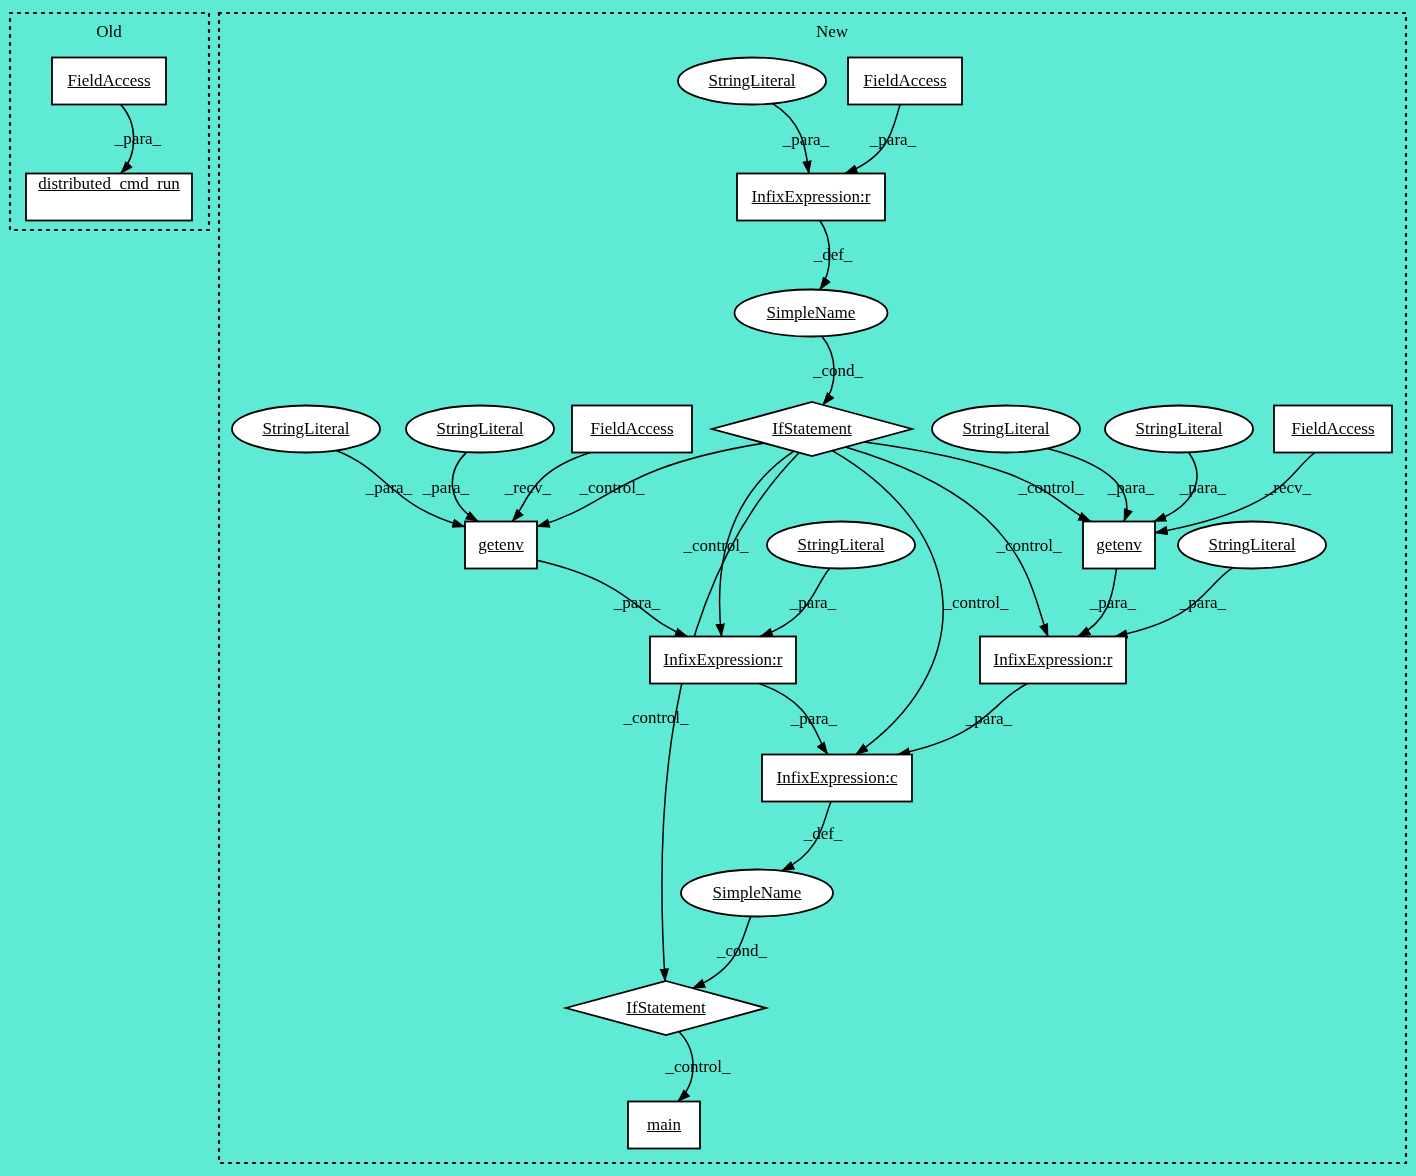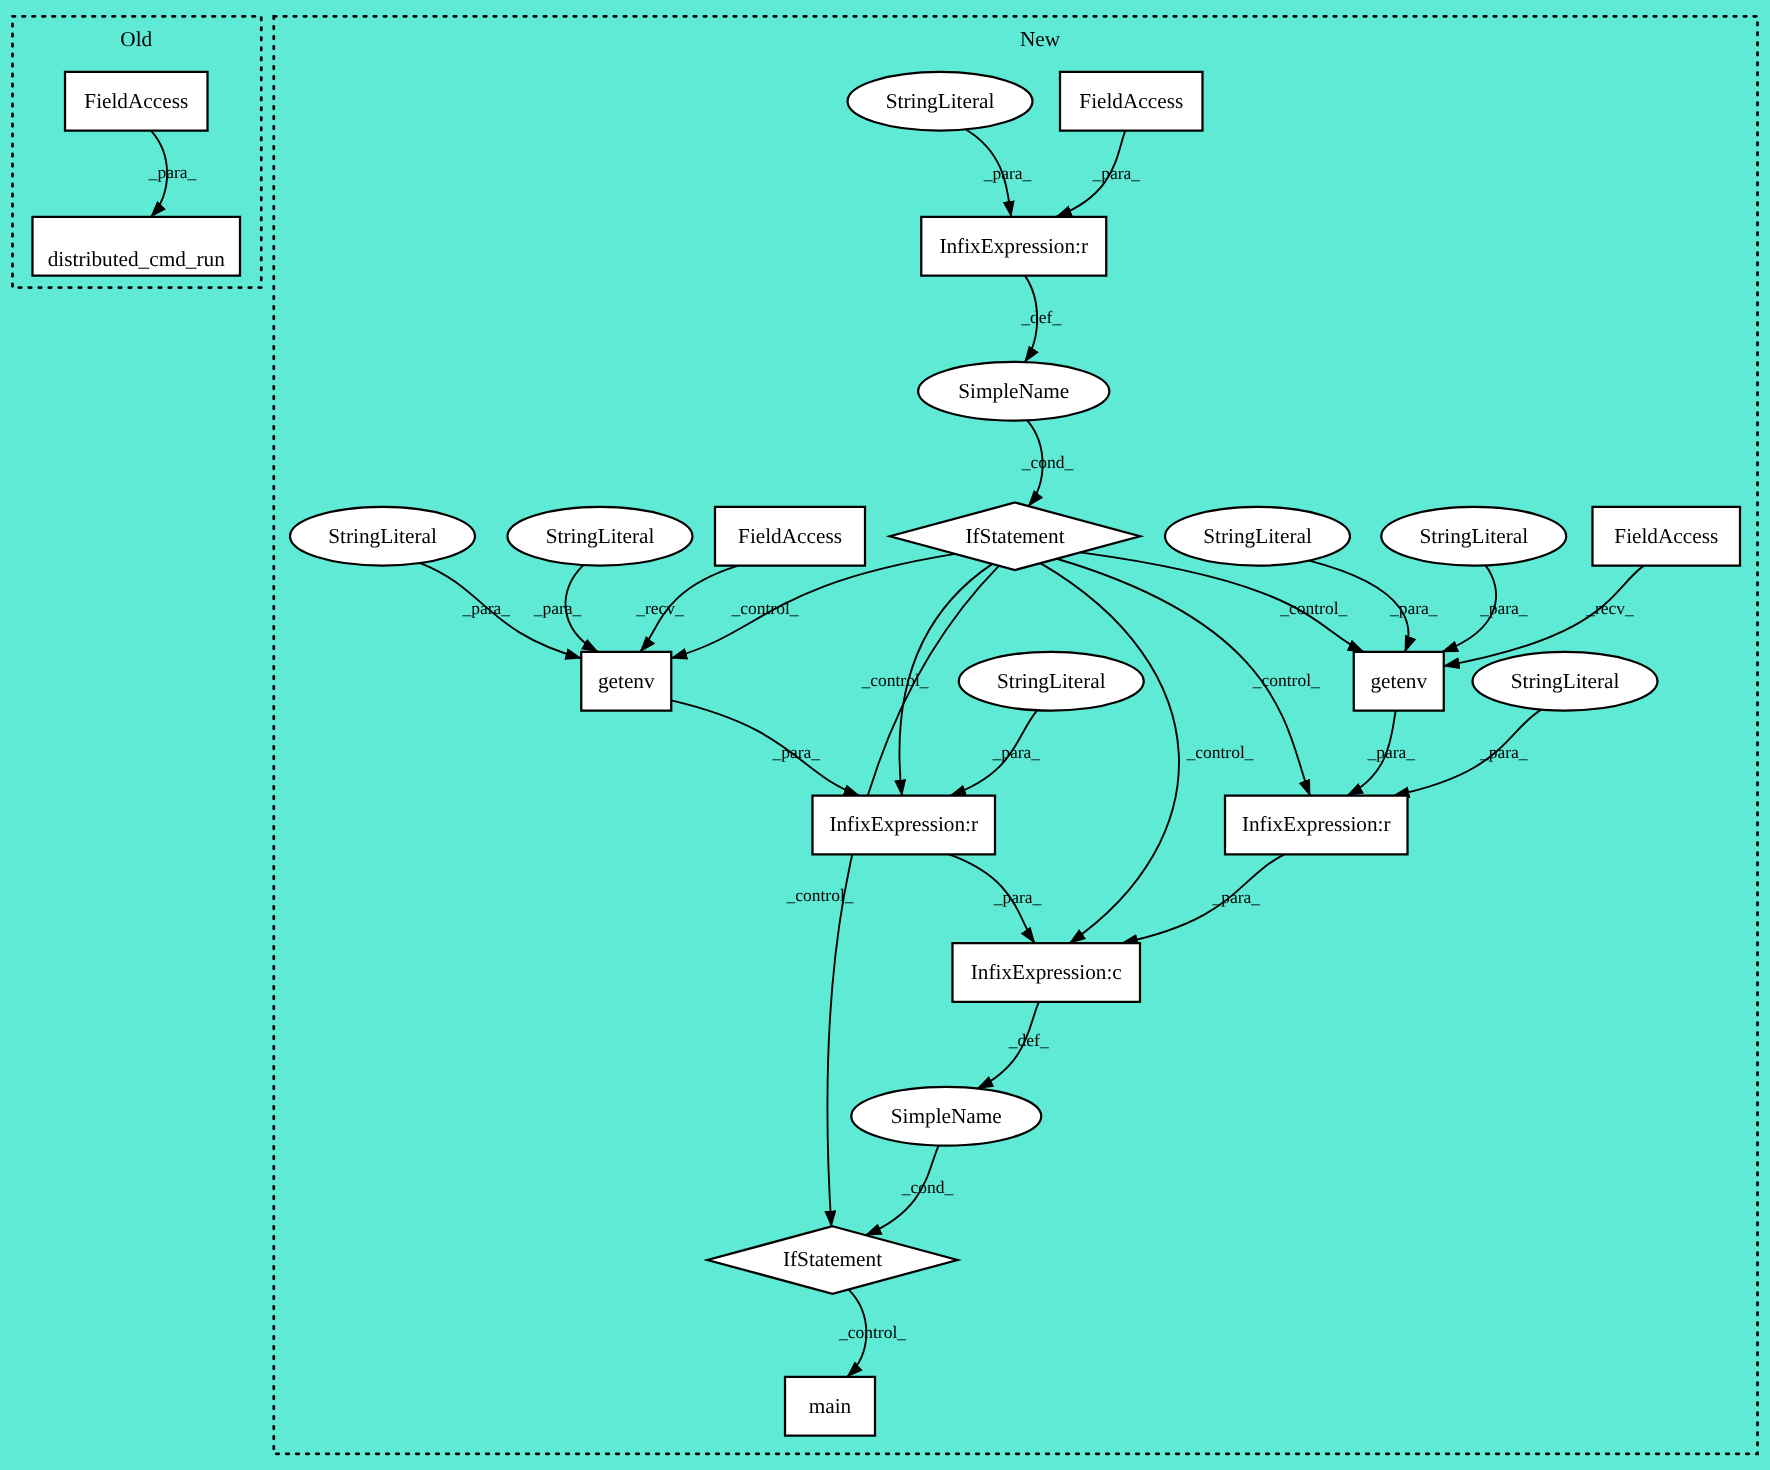--- a/index.html
+++ b/index.html
@@ -20,25 +20,26 @@
     transform:translateX(-50%);
   }
   .node-label{
     position:absolute;
     font-family:"Liberation Serif", serif;
     font-size:17px;
     color:#000;
     white-space:nowrap;
     transform:translate(-50%,-50%);
     pointer-events:none;
+    text-decoration:underline;
   }
   .edge-label{
     position:absolute;
     font-family:"Liberation Serif", serif;
-    font-size:14px;
+    font-size:17px;
     color:#000;
     white-space:nowrap;
     transform:translate(-50%,-50%);
     pointer-events:none;
   }
 </style>
 </head>
 <body>
 
 <div id="root">
@@ -103,21 +104,21 @@
         <rect x="762" y="754.5" width="150" height="47" fill="#ffffff" stroke="#000000" stroke-width="1.8"></rect>
         <ellipse cx="757" cy="893" rx="76" ry="23.5" fill="#ffffff" stroke="#000000" stroke-width="1.8"></ellipse>
         <polygon points="666,981 766,1008 666,1035 566,1008" fill="#ffffff" stroke="#000000" stroke-width="1.8"></polygon>
         <rect x="628" y="1101.5" width="72" height="47" fill="#ffffff" stroke="#000000" stroke-width="1.8"></rect>
       </g>
   </svg>
   <div id="labels-layer">
       <div class="cluster-label" style="left: 109px; top: 22px; transform: translateX(-50%);">Old</div>
       <div class="cluster-label" style="left: 832px; top: 22px; transform: translateX(-50%);">New</div>
       <div class="node-label" style="left: 109px; top: 81px;">FieldAccess</div>
-      <div class="node-label" style="left: 109px; top: 208px;">distributed_cmd_run</div>
+      <div class="node-label" style="left: 109px; top: 184px;">distributed_cmd_run</div>
       <div class="node-label" style="left: 752px; top: 81px;">StringLiteral</div>
       <div class="node-label" style="left: 905px; top: 81px;">FieldAccess</div>
       <div class="node-label" style="left: 811px; top: 197px;">InfixExpression:r</div>
       <div class="node-label" style="left: 811px; top: 313px;">SimpleName</div>
       <div class="node-label" style="left: 812px; top: 429px;">IfStatement</div>
       <div class="node-label" style="left: 306px; top: 429px;">StringLiteral</div>
       <div class="node-label" style="left: 480px; top: 429px;">StringLiteral</div>
       <div class="node-label" style="left: 632px; top: 429px;">FieldAccess</div>
       <div class="node-label" style="left: 501px; top: 545px;">getenv</div>
       <div class="node-label" style="left: 1006px; top: 429px;">StringLiteral</div>

